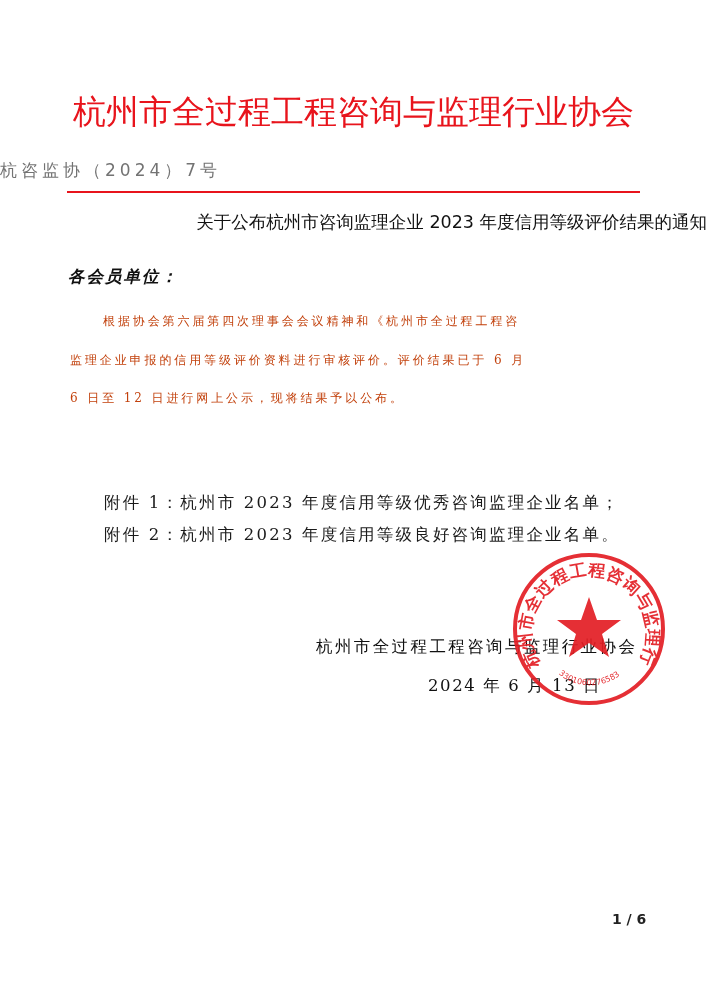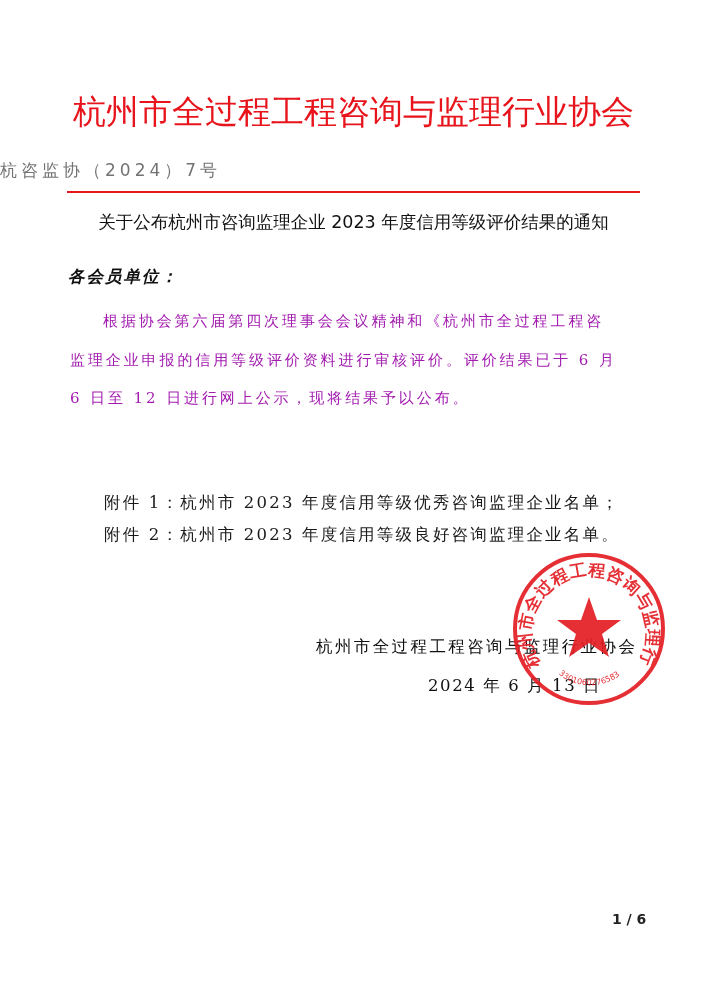--- a/index.html
+++ b/index.html
@@ -54,21 +54,21 @@
       width: 573px;
       top: 191px;
       height: 2px;
       background: #e8141c;
     }
     .notice-title {
       position: absolute;
       left: 0;
       width: 707px;
       top: 208px;
-      text-align: center;
+      text-align: right;
       font-family: "DejaVu Sans", "Liberation Sans", sans-serif;
       font-size: 17.5px;
       line-height: 28px;
       color: #111;
       white-space: nowrap;
     }
     .salutation {
       position: absolute;
       left: 68px;
       top: 264px;
@@ -79,24 +79,24 @@
       letter-spacing: 2px;
       color: #111;
       white-space: nowrap;
       font-style: italic;
     }
     .body-para {
       position: absolute;
       left: 70px;
       width: 575px;
       top: 302px;
-      font-size: 15px;
+      font-size: 12px;
       line-height: 38.5px;
       letter-spacing: 2.9px;
-      color: #a21caf;
+      color: #c2410c;
     }
     .body-para .line {
       display: block;
       white-space: nowrap;
     }
     .body-para .line.indent {
       padding-left: 33px;
     }
     .attachments {
       position: absolute;

